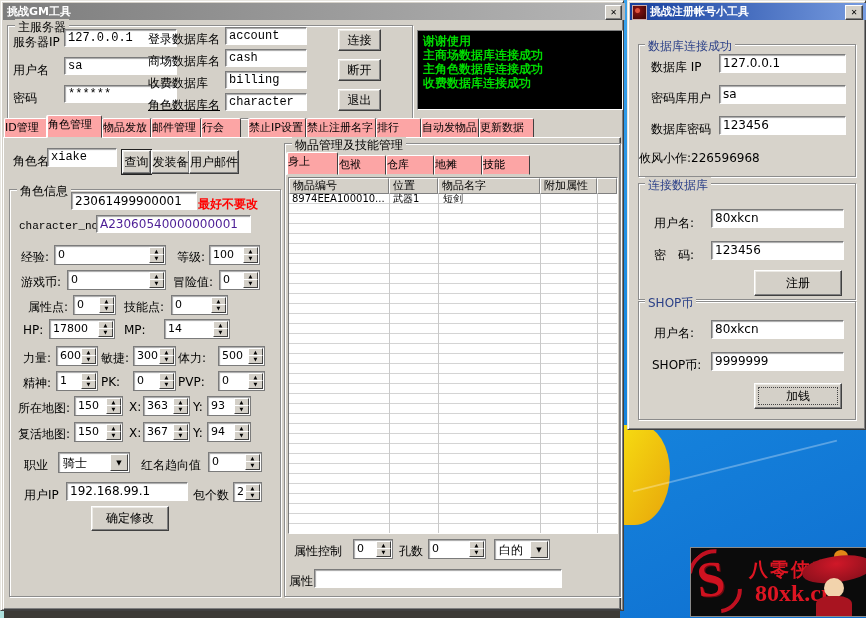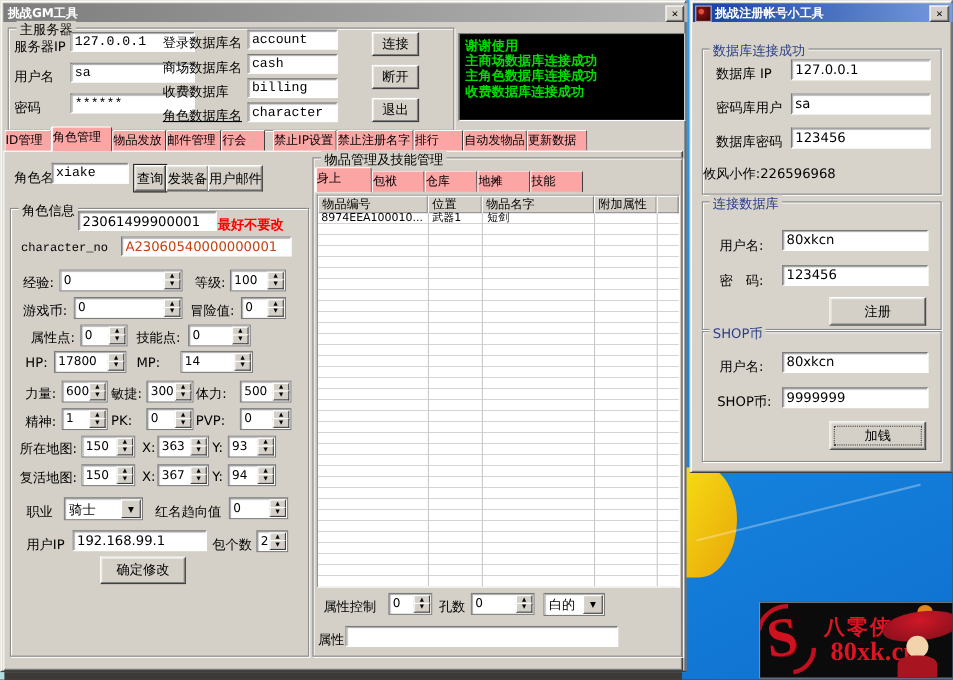--- a/index.html
+++ b/index.html
@@ -162,21 +162,21 @@
     <div class="btn" style="left:150px;top:149px;width:37px;height:22px;">发装备</div>
     <div class="btn" style="left:188px;top:149px;width:48px;height:22px;">用户邮件</div>
 
     <div class="grp" style="left:8px;top:188px;width:270px;height:406px;"></div>
     <span class="glb" style="left:16px;top:182px;">角色信息</span>
 
     <span class="lbm" style="left:32px;top:197px;margin-left:44px;">user_no</span>
     <div class="inp" style="left:70px;top:191px;width:118px;height:15px;">23061499900001</div>
     <span class="lb" style="left:197px;top:195px;color:#ff0000;font-weight:bold;">最好不要改</span>
     <span class="lbm" style="left:18px;top:219px;">character_no</span>
-    <div class="inp" style="left:109px;top:214px;width:147px;height:15px;color:#c2410c;">A23060540000000001</div>
+    <div class="inp" style="left:95px;top:214px;width:147px;height:15px;color:#4c1d95;">A23060540000000001</div>
 
     <span class="lb" style="left:20px;top:248px;">经验:</span>
     <div class="spin" style="left:53px;top:244px;width:110px;">
         <i>0</i>
         <b></b>
         <u></u>
       </div>
     <span class="lb" style="left:176px;top:248px;">等级:</span>
     <div class="spin" style="left:208px;top:244px;width:49px;">
         <i>100</i>

